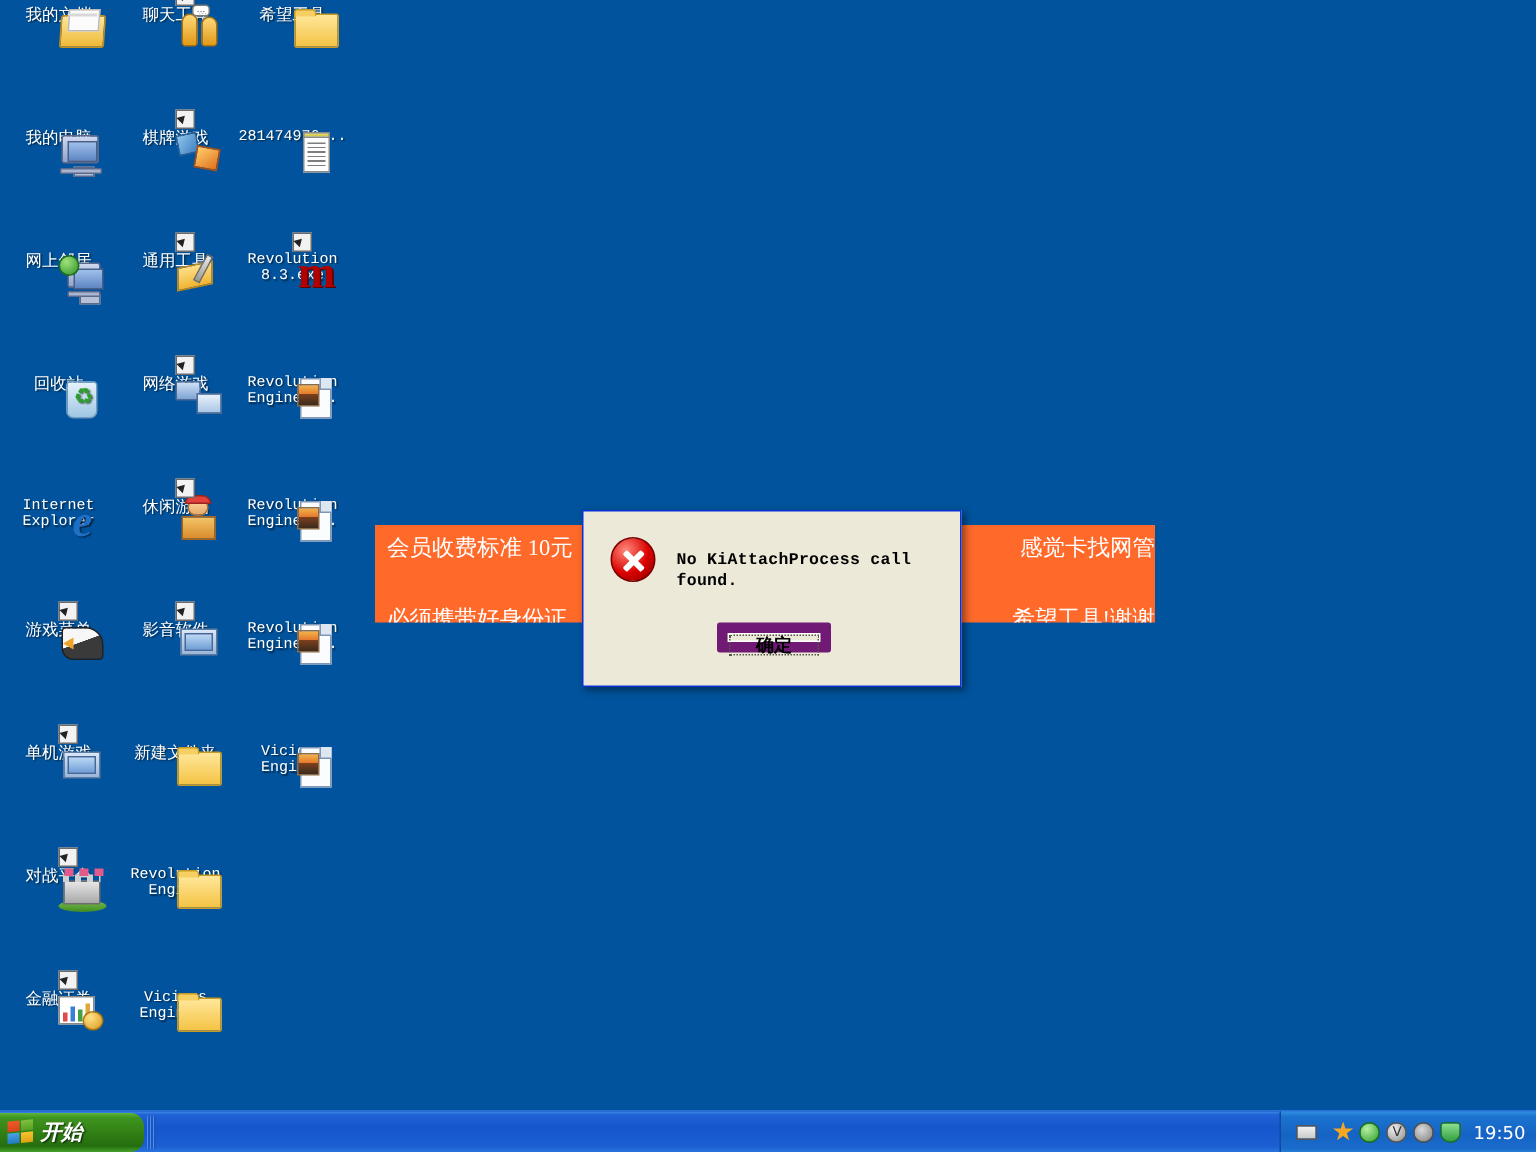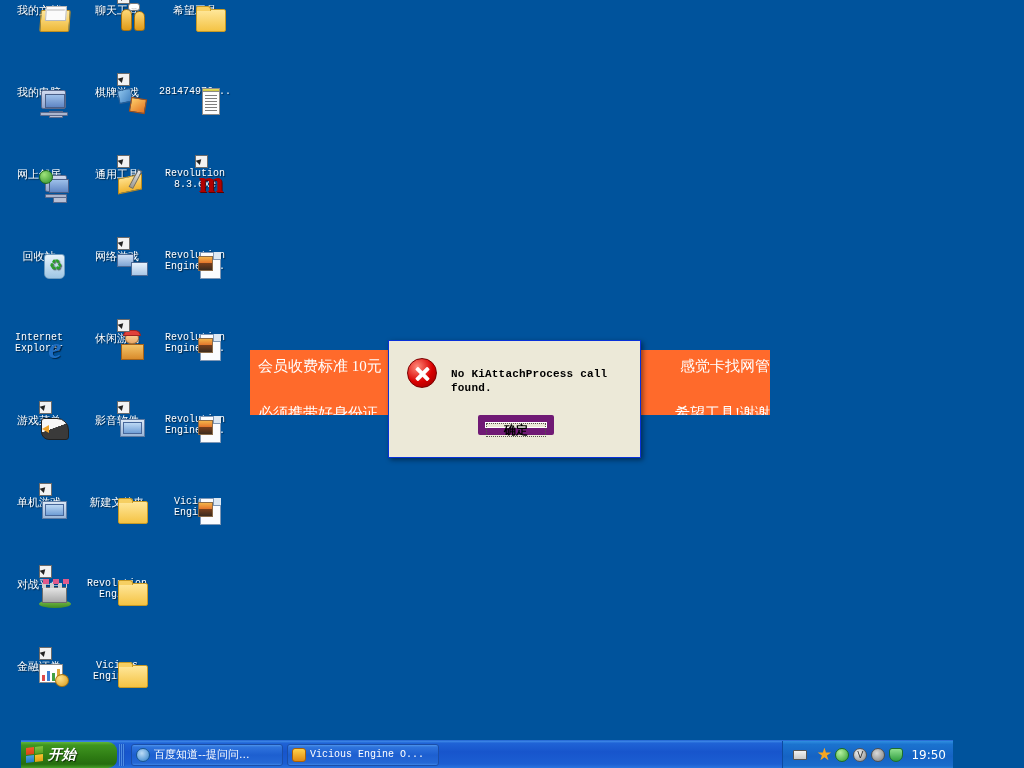--- a/index.html
+++ b/index.html
@@ -385,24 +385,24 @@
   #okbtn .inner {
     display:block;
     border:1px dotted #55554a;
     margin:1px;
     height:14px;
     line-height:13px;
   }
 
   
   #taskbar {
-    position:absolute; left:0; bottom:0; width:932px; height:28px;
+    position:absolute; left:0; bottom:0; width:1024px; height:28px;
     background:linear-gradient(180deg,#3f8ae8 0%,#1f63d6 8%,#1755cc 40%,#1b5ed2 85%,#2a74df 100%);
     border-top:1px solid #2b6fd8;
-    display:flex; align-items:center;margin-left:21px;
+    display:flex; align-items:center;
   }
   #startbtn {
     width:96px; height:26px; margin:1px 0 1px 0;
     background:linear-gradient(180deg,#5fb637 0%,#3f9520 12%,#2f7d14 55%,#256d0f 85%,#47a12a 100%);
     border-radius:0 9px 9px 0;
     display:flex; align-items:center;
     padding-left:5px;
     cursor:pointer;
   }
   #startbtn .logo {
@@ -557,30 +557,20 @@
     </div>
   </div>
 </div>
 
 <div id="taskbar">
   <div id="startbtn">
     <span class="logo"></span>
     <span class="txt">开始</span>
   </div>
   <div class="tsep"></div>
-  <div id="taskbuttons" style="display:flex;align-items:center;">
-      <div class="taskbtn">
-        <span class="ti ti-ie"></span>
-        <span>百度知道--提问问...</span>
-      </div>
-      <div class="taskbtn mono">
-        <span class="ti ti-bug"></span>
-        <span>Vicious Engine O...</span>
-      </div>
-    </div>
   <div id="tray">
     <div id="trayhandle">
       <span class="kb"></span>
     </div>
     <span class="tray-ico ti-star"></span>
     <span class="tray-ico ti-green"></span>
     <span class="tray-ico ti-v">V</span>
     <span class="tray-ico ti-net"></span>
     <span class="tray-ico ti-shield"></span>
     <span id="clock">19:50</span>

